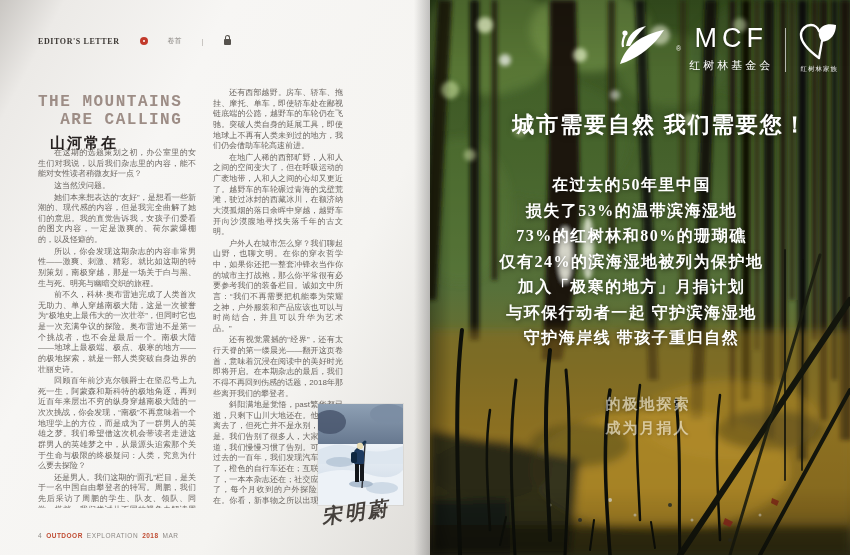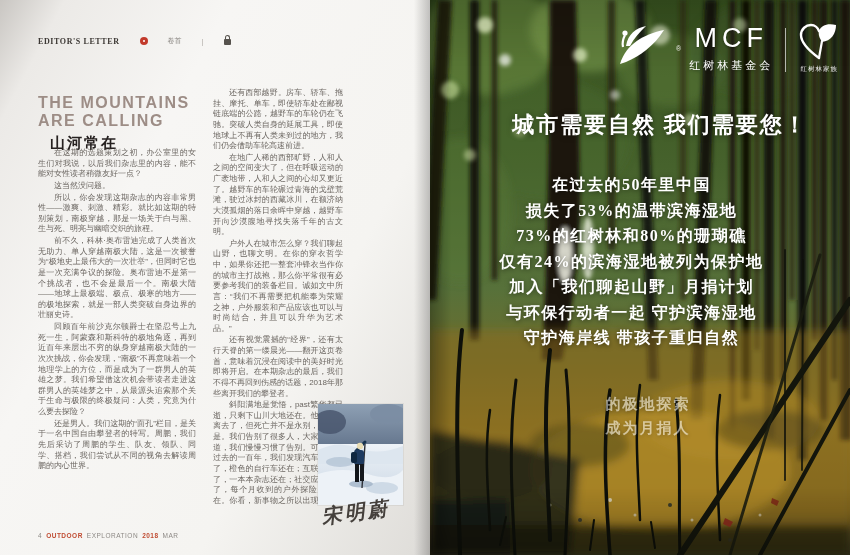--- a/index.html
+++ b/index.html
@@ -16,22 +16,22 @@
   .eheader .elabel{font-size:8px;font-weight:bold;letter-spacing:.6px;color:#3c3834;
     font-family:"Liberation Serif",serif;}
   .badge{width:8px;height:8px;border-radius:50%;background:#c23a2b;display:inline-block;position:relative;}
   .badge::after{content:"";position:absolute;left:3px;top:3px;width:2px;height:2px;border-radius:50%;background:#fff;}
   .etag{font-size:7px;color:#8d8985;}
   .esep{font-size:8px;color:#b3afaa;}
   .lockicon{width:7px;height:6px;background:#56524d;border-radius:1px;position:relative;display:inline-block;margin-top:2px;}
   .lockicon::before{content:"";position:absolute;left:1px;top:-4px;width:3px;height:4px;
     border:1px solid #56524d;border-bottom:none;border-radius:3px 3px 0 0;}
   .title-block{position:absolute;left:38px;top:94px;}
-  .title-en{font-family:Liberation Sans, sans-serif;font-weight:bold;font-size:16px;line-height:1.12;
-    letter-spacing:1.5px;color:#9d8d86;}
+  .title-en{font-family:Liberation Mono, monospace;font-weight:bold;font-size:16px;line-height:1.12;
+    letter-spacing:1.5px;color:#9d8d86;text-align:right;}
   .title-zh{font-size:15px;font-weight:bold;color:#262120;margin-top:4px;letter-spacing:2px;margin-left:12px;}
   .col{position:absolute;color:#6b6661;font-size:8px;line-height:1.33;text-align:justify;overflow:hidden;}
   #col1{left:38px;top:148px;width:158px;height:360px;}
   #col2{left:213px;top:88px;width:130px;height:416px;}
   .para{text-indent:2em;margin:0 0 1px 0;}
   .mphoto{position:absolute;left:318px;top:404px;width:85px;height:101px;box-shadow:0 0 0 1px rgba(0,0,0,.05);}
   .signature{position:absolute;left:320px;top:504px;width:100px;font-family:"Liberation Serif",serif;
     font-style:italic;font-weight:bold;font-size:20px;letter-spacing:3px;color:#45403c;
     transform:rotate(-8deg);transform-origin:left top;}
   .lfooter{position:absolute;left:38px;top:532px;font-size:6.5px;color:#8d8985;letter-spacing:.5px;display:flex;gap:4px;align-items:baseline;}
@@ -77,20 +77,21 @@
 
   <div class="title-block">
     <div class="title-en">THE MOUNTAINS</div>
     <div class="title-en">ARE CALLING</div>
     <div class="title-zh">山河常在</div>
   </div>
 
   <div class="col" id="col1">
       <p class="para">在这期的选题策划之初，办公室里的女生们对我说，以后我们杂志里的内容，能不能对女性读者稍微友好一点？</p>
       <p class="para">这当然没问题。</p>
+      <p class="para">她们本来想表达的“友好”，是想看一些新潮的、现代感的内容，但是我完全曲解了她们的意思。我的直觉告诉我，女孩子们爱看的图文内容，一定是激爽的、荷尔蒙爆棚的，以及怪癖的。</p>
       <p class="para">所以，你会发现这期杂志的内容非常男性——激爽、刺激、精彩。就比如这期的特别策划，南极穿越，那是一场关于白与黑、生与死、明亮与幽暗交织的旅程。</p>
       <p class="para">前不久，科林·奥布雷迪完成了人类首次无助力、单人穿越南极大陆，这是一次被誉为“极地史上最伟大的一次壮举”，但同时它也是一次充满争议的探险。奥布雷迪不是第一个挑战者，也不会是最后一个。南极大陆——地球上最极端、极点、极寒的地方——的极地探索，就是一部人类突破自身边界的壮丽史诗。</p>
       <p class="para">回顾百年前沙克尔顿爵士在坚忍号上九死一生，阿蒙森和斯科特的极地角逐，再到近百年来层出不穷的纵身穿越南极大陆的一次次挑战，你会发现，“南极”不再意味着一个地理学上的方位，而是成为了一群男人的英雄之梦。我们希望借这次机会带读者走进这群男人的英雄梦之中，从最源头追索那个关于生命与极限的终极疑问：人类，究竟为什么要去探险？</p>
       <p class="para">还是男人。我们这期的“面孔”栏目，是关于一名中国自由攀登者的特写。周鹏，我们先后采访了周鹏的学生、队友、领队、同学、搭档，我们尝试从不同的视角去解读周鹏的内心世界。</p>
     </div>
 
   <div class="col" id="col2">
       <p class="para">还有西部越野。房车、轿车、拖挂、摩托、单车，即使轿车处在鄙视链底端的公路，越野车的车轮仍在飞驰。突破人类自身的延展工具，即使地球上不再有人类未到过的地方，我们仍会借助车轮高速前进。</p>
       <p class="para">在地广人稀的西部旷野，人和人之间的空间变大了，但在呼吸运动的广袤地带，人和人之间的心却又更近了。越野车的车轮碾过青海的戈壁荒滩，驶过冰封的西藏冰川，在额济纳大漠孤烟的落日余晖中穿越，越野车开向沙漠腹地寻找失落千年的古文明。</p>
       <p class="para">户外人在城市怎么穿？我们聊起山野，也聊文明。在你的穿衣哲学中，如果你还把一整套冲锋衣当作你的城市主打战袍，那么你平常很有必要参考我们的装备栏目。诚如文中所言：“我们不再需要把机能奉为荣耀之神，户外服装和产品应该也可以与时尚结合，并且可以升华为艺术品。”</p>
@@ -270,21 +271,21 @@
     </div>
   </div>
 
   <div class="headline">城市需要自然  我们需要您！</div>
 
   <div class="campaign">
       <div class="cline">在过去的50年里中国</div>
       <div class="cline">损失了53%的温带滨海湿地</div>
       <div class="cline">73%的红树林和80%的珊瑚礁</div>
       <div class="cline">仅有24%的滨海湿地被列为保护地</div>
-      <div class="cline">加入「我们聊起山野」月捐计划</div>
+      <div class="cline">加入「极寒的地方」月捐计划</div>
       <div class="cline">与环保行动者一起 守护滨海湿地</div>
       <div class="cline">守护海岸线 带孩子重归自然</div>
     </div>
 
   <div class="cta">
       <div class="cline">的极地探索</div>
       <div class="cline">成为月捐人</div>
     </div>
 </div>
 

